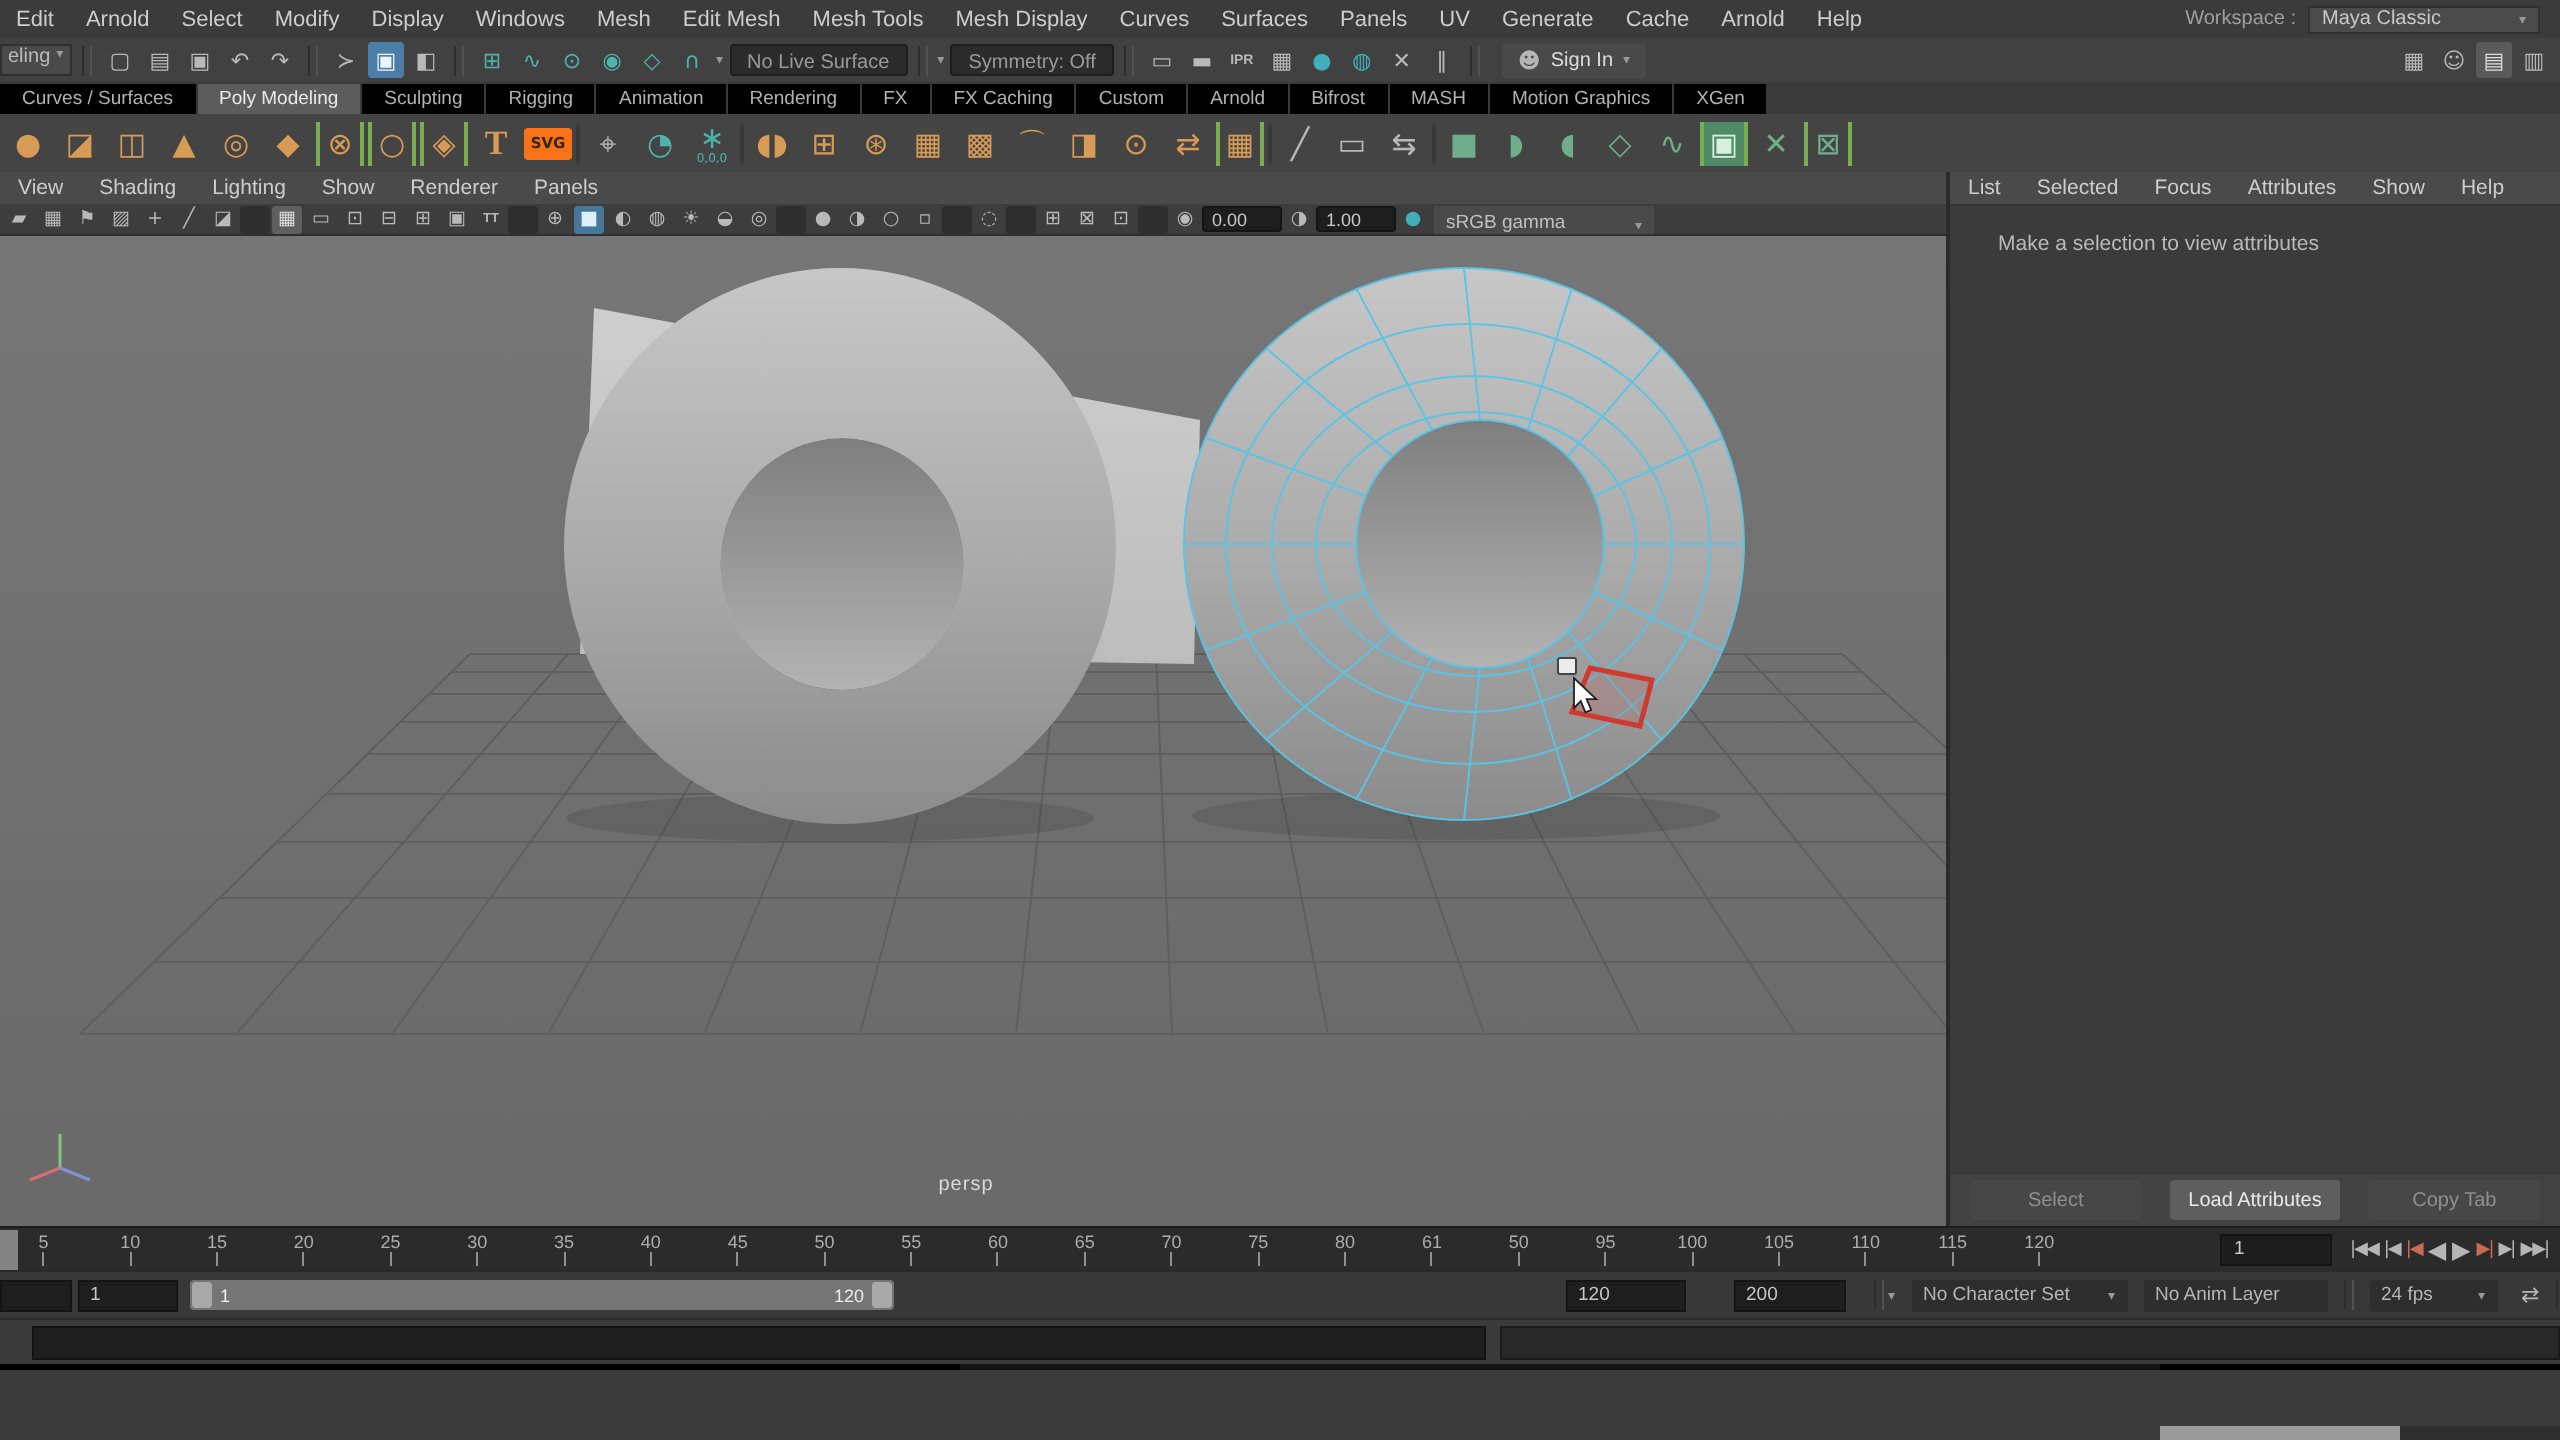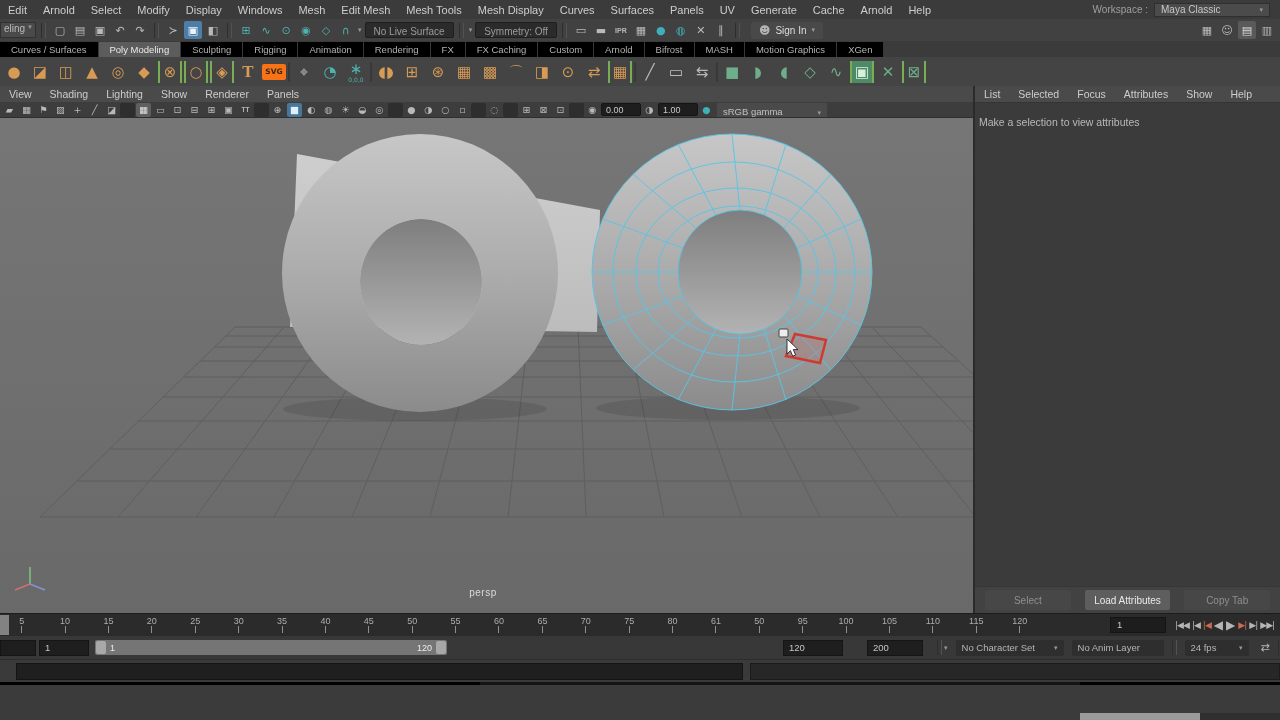--- a/index.html
+++ b/index.html
@@ -61,21 +61,21 @@
   .cspace{width:110px;height:14px;background:#4a4a4a;display:flex;align-items:flex-end;font-size:9.5px;color:#c0c0c0;padding:0 6px;margin-left:2px;flex:none;}
   .cspace .arr{margin-left:auto;}
   .canvas{flex:1;position:relative;background:linear-gradient(#767676,#696969);overflow:hidden;}
   .persp{position:absolute;left:438px;top:469px;width:90px;text-align:center;font-size:10px;color:#dadada;letter-spacing:.5px;}
 
   .splitter{width:2px;background:#2b2b2b;}
 
   
   .attred{width:305px;display:flex;flex-direction:column;background:#424242;}
   .attr-content{flex:1;background:#3b3b3b;border-top:1px solid #343434;position:relative;}
-  .empty-msg{position:absolute;left:4px;top:13px;font-size:10.5px;color:#b9b9b9;}
+  .empty-msg{position:absolute;left:24px;top:13px;font-size:10.5px;color:#b9b9b9;}
   .attr-buttons{height:27px;display:flex;align-items:center;gap:14px;padding:0 10px;background:#424242;border-top:1px solid #373737;}
   .abtn{flex:1;height:20px;display:flex;align-items:center;justify-content:center;font-size:10px;background:#474747;color:#8f8f8f;border-radius:2px;white-space:nowrap;}
   .abtn.active{background:#5e5e5e;color:#e9e9e9;text-align:center;}
 
   
   .timeslider{height:22px;background:#2b2b2b;display:flex;align-items:center;border-top:1px solid #1c1c1c;}
   .ruler{width:1102px;height:100%;position:relative;flex:none;}
   .frame-marker{position:absolute;left:0;top:1px;width:9px;height:20px;background:#828282;}
   .ticks{display:flex;height:100%;align-items:center;}
   .tick{width:43.4px;display:flex;flex-direction:column;align-items:center;flex:none;}

